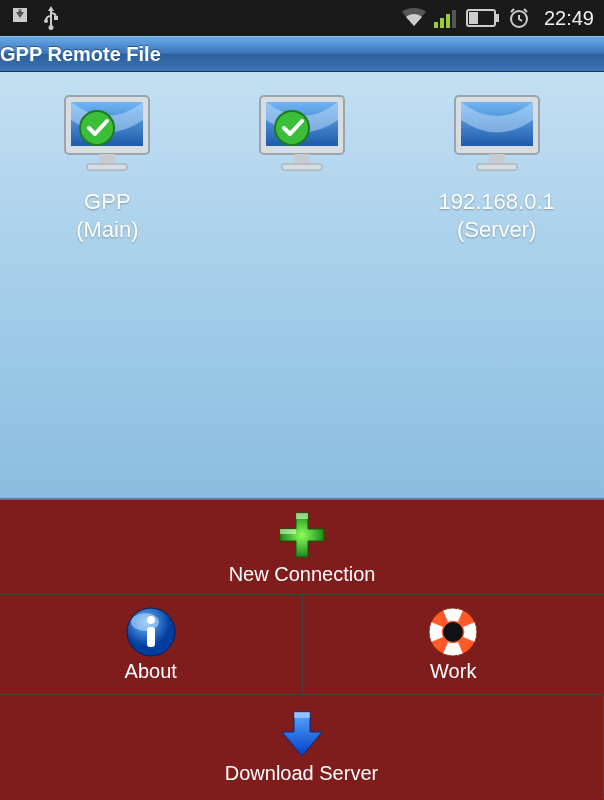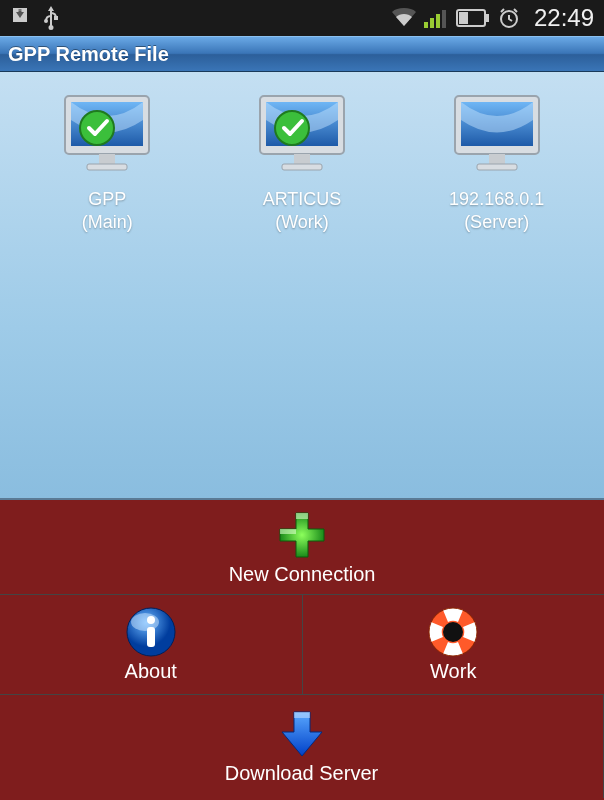--- a/index.html
+++ b/index.html
@@ -15,31 +15,31 @@
   .status-bar {
     height: 36px;
     background: #1a1a1a;
     display: flex;
     align-items: center;
     padding: 0 10px;
     color: #f0f0f0;
   }
   .status-left { display: flex; gap: 12px; align-items: center; }
   .status-right { margin-left: auto; display: flex; gap: 8px; align-items: center; }
-  .status-time { font-size: 24px; font-weight: 500; margin-left: 6px; }
+  .status-time { font-size: 20px; font-weight: 500; margin-left: 6px; }
   .ic { display: inline-flex; }
   
   .title-bar {
     height: 36px;
     background: linear-gradient(#6aa9e6, #3a75b7 48%, #2c5f9a 52%, #3a75b7);
     border-top: 1px solid #8bc1f0;
     border-bottom: 1px solid #1a3a5a;
     display: flex;
     align-items: center;
-    padding: 0 8px;
+    padding: 0 0;
   }
   .title-bar span {
     color: #fff;
     font-weight: bold;
     font-size: 20px;
     text-shadow: 0 -1px 0 rgba(0,0,0,.4);
   }
   
   .main {
     height: 428px;
@@ -53,21 +53,21 @@
   .conn {
     width: 170px;
     display: flex;
     flex-direction: column;
     align-items: center;
     cursor: pointer;
   }
   .conn-label {
     text-align: center;
     color: #fff;
-    font-size: 18px;
+    font-size: 22px;
     line-height: 1.25;
     margin-top: 8px;
     text-shadow: 0 1px 2px rgba(0,0,0,.3);
     white-space: pre-line;
   }
   
   .menu {
     background: #7f1d1d;
     height: 344px;
     display: flex;
@@ -195,22 +195,20 @@
               <stop offset="1" stop-color="#1e5aa8"></stop>
             </linearGradient>
           </defs>
         <path d="M12 12 Q48 40 84 12 V30 Q48 55 12 30 Z" fill="#bfe0fb" opacity=".5"></path>
         <rect x="40" y="64" width="16" height="10" fill="#c8ccd0"></rect>
           <rect x="28" y="74" width="40" height="6" rx="2" fill="#d8dde2" stroke="#9aa4ad"></rect>
         <circle cx="38" cy="38" r="17" fill="#3bbf3b" stroke="#1f7a1f" stroke-width="2"></circle>
         <path d="M30 38l6 6 12-13" stroke="#fff" stroke-width="4" fill="none" stroke-linecap="round" stroke-linejoin="round"></path>
       </svg>
     </span>
-    <div class="conn-label"><span>ARTICUS</span>
-<span>(Work)</span></div>
   </div>
 
   <div class="conn">
     <span class="ic">
       <svg width="96" height="90" viewBox="0 0 96 90">
         <rect x="6" y="6" width="84" height="58" rx="4" fill="#d8dde2" stroke="#9aa4ad" stroke-width="2"></rect>
         <rect x="12" y="12" width="72" height="44" fill="url(#g2)"></rect>
         <defs>
             <linearGradient id="g2" x1="0" y1="0" x2="0" y2="1">
               <stop offset="0" stop-color="#6fb6f5"></stop>

